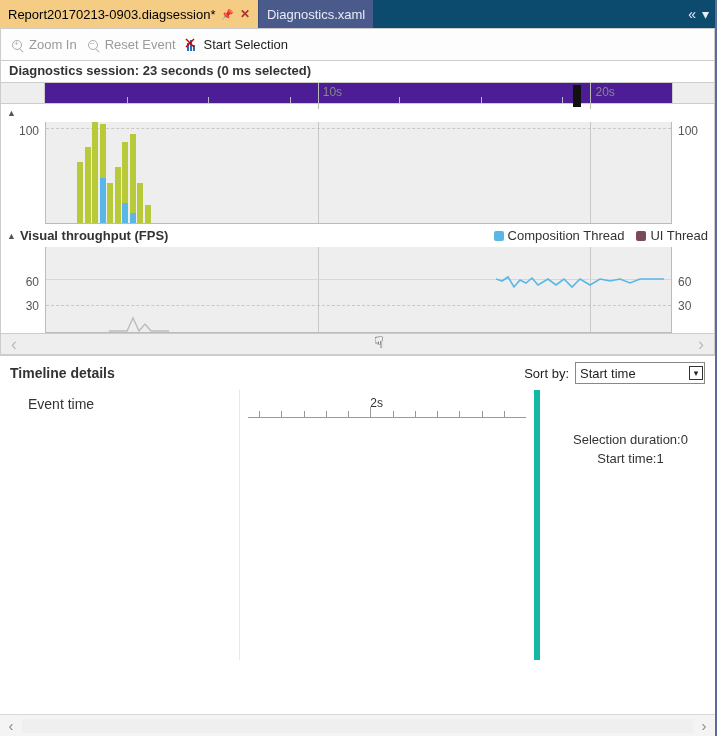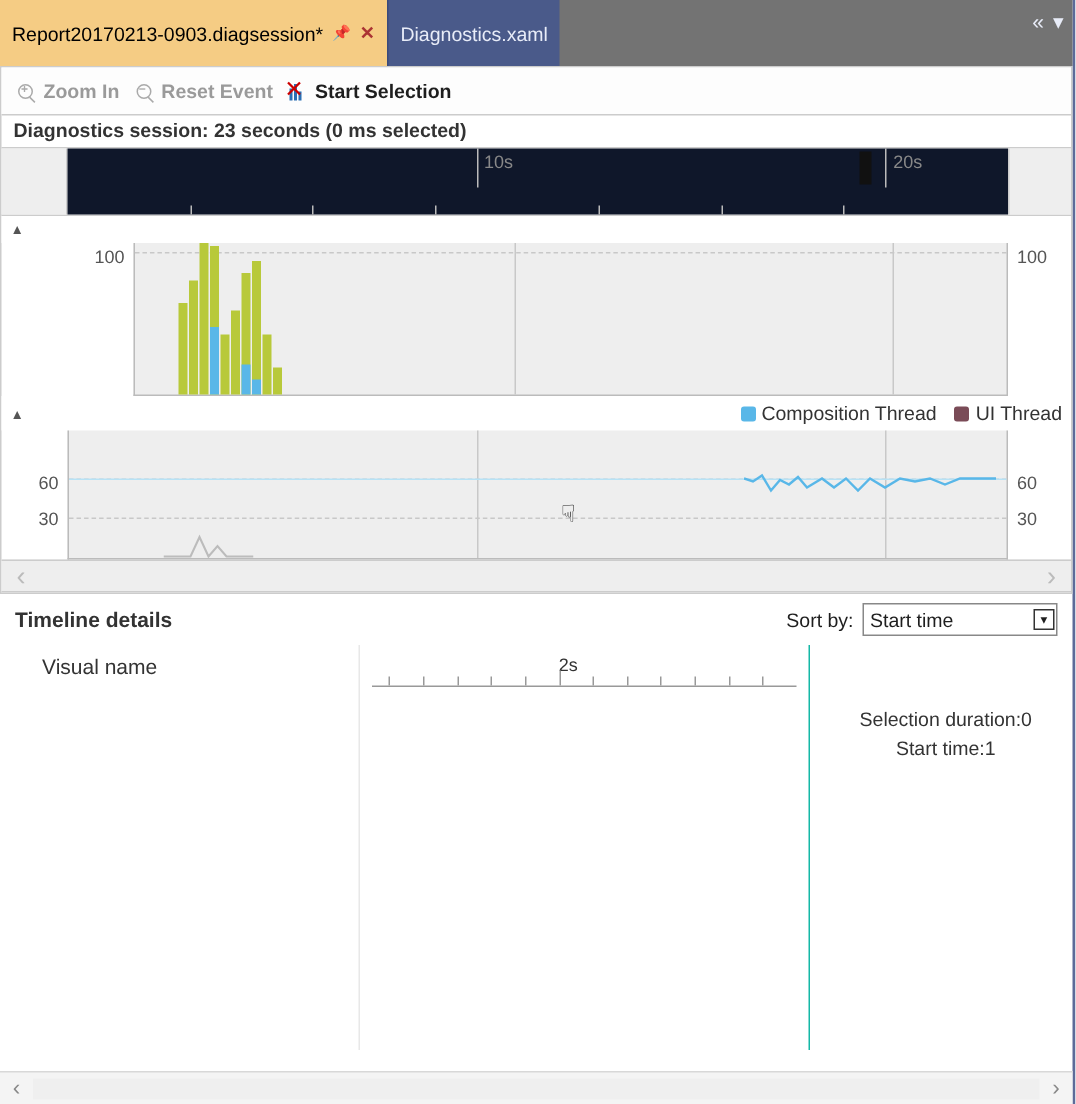--- a/index.html
+++ b/index.html
@@ -1,47 +1,47 @@
 <!DOCTYPE html>
 <html><head>
 <meta charset="utf-8">
 <style>
   * { box-sizing: border-box; margin: 0; padding: 0; font-family: "Segoe UI", Tahoma, sans-serif; }
   html, body { width: 717px; height: 736px; background: #fff; overflow: hidden; font-size: 13px; color: #1e1e1e; }
   .root { width: 717px; height: 736px; background: #fff; position: relative; border-right: 2px solid #5d6b99; }
 
   
-  .tabstrip { height: 44px; background: #737373; display: flex; align-items: stretch; position: relative; }
+  .tabstrip { height: 28px; background: #0c4a6e; display: flex; align-items: stretch; position: relative; }
   .tab { display: flex; align-items: center; padding: 0 8px; font-size: 13px; gap: 6px; cursor: default; }
   .tab.active { background: #f5cc84; color: #000; }
   .tab.inactive { background: #4a5a8a; color: #e8ecf8; border-left: 1px solid #3a4a7a; }
   .tab .pin { color: #8a6a20; font-size: 10px; }
   .tab .close { color: #a33; font-size: 12px; font-weight: bold; }
   .tabstrip-right { position: absolute; right: 6px; top: 0; height: 28px; display: flex; align-items: center; gap: 6px; color: #e8ecf8; }
   .tabstrip-right span { font-size: 14px; }
 
   
   .tabpage { border:1px solid #ccc;}
   .toolbar { height: 32px; background: #fdfdfd; border-bottom: 1px solid #ccc; display: flex; align-items: center; padding: 0 8px; gap: 8px; }
-  .tool { display: flex; align-items: center; gap: 4px; color: #9a9a9a; font-size: 13px; font-weight: bold; }
+  .tool { display: flex; align-items: center; gap: 4px; color: #9a9a9a; font-size: 13px; }
   .tool.enabled { color: #1e1e1e; }
   .tool .ico { width: 16px; height: 16px; display:inline-flex; align-items:center; justify-content:center; }
   .tool .mag { border: 1px solid #aaa; border-radius: 50%; width: 10px; height: 10px; position: relative; }
   .tool .mag::after { content:""; position:absolute; width:5px; height:1px; background:#aaa; bottom:-2px; right:-3px; transform:rotate(45deg);}
   .tool .plus::before { content:"+"; position:absolute; font-size:8px; left:1px; top:-2px; color:#aaa;}
   .tool .minus::before { content:"−"; position:absolute; font-size:8px; left:1px; top:-2px; color:#aaa;}
   .clear-ico svg { display:block;}
 
   
   .session-bar { height: 22px; border-bottom: 1px solid #ccc; padding: 2px 8px; font-size: 13px; font-weight: 600; color:#333;}
 
   
   .ruler-wrap { display:flex; border-bottom:1px solid #ccc; }
   .ruler-gutter { width:44px; background:#eee; border-right:1px solid #ccc;}
-  .ruler { flex:1; height:44px; background:#0f172a; position:relative; }
+  .ruler { flex:1; height:20px; background:#4c1d95; position:relative; }
   .ruler .tick-major { position:absolute; top:0; height:26px; border-left:1px solid #bbb; color:#888; font-size:12px; padding-left:4px; padding-top:2px;}
   .ruler .tick-minor { position:absolute; bottom:0; height:6px; border-left:1px solid #bbb; }
   .ruler .marker { position:absolute; top:2px; width:8px; height:22px; background:#111; }
   .ruler-gutter-r { width:42px; background:#eee; border-left:1px solid #ccc;}
 
   
   .section-title { padding:4px 6px; font-size:13px; font-weight:600; display:flex; align-items:center; gap:4px; color:#333; background:#fff;}
   .section-title .tri { font-size:9px; color:#555; }
   .legend-dot { width:10px;height:10px; border-radius:2px; display:inline-block; margin-left:8px;}
   .legend-txt { font-weight:400; font-size:13px; color:#333;}
@@ -152,21 +152,21 @@
         <div class="tick-minor" style="left:82.5%"></div>
         <div class="marker" style="left:84.2%"></div>
         <div class="tick-major" style="left:87%">20s</div>
       </div>
       <div class="ruler-gutter-r"></div>
     </div>
 
     <div class="section-title">
       <span class="tri">▲</span>
     </div>
-    <div class="chart-row" style="height:102px;padding-left:44px;">
+    <div class="chart-row" style="height:102px;">
       <div class="y-axis">
           <span class="ylbl" style="top:2px">100</span>
         </div>
       <div class="plot">
         <div class="dashed" style="top:6px"></div>
         <div class="vline" style="left:43.5%"></div>
         <div class="vline" style="left:87%"></div>
 
         <div class="bar-y" style="left:5.0%;height:60%"></div>
         <div class="bar-y" style="left:6.2%;height:75%"></div>
@@ -182,20 +182,21 @@
         <div class="bar-y" style="left:14.6%;height:40%"></div>
         <div class="bar-y" style="left:15.8%;height:18%"></div>
       </div>
       <div class="r-axis">
           <span class="ylbl" style="top:2px">100</span>
         </div>
     </div>
 
     <div class="section-title">
       <span class="tri">▲</span>
+      <span>Visual throughput (FPS)</span>
       <span style="flex:1"></span>
       <span class="legend-dot" style="background:#59b7e8"></span>
       <span class="legend-txt">Composition Thread</span>
       <span class="legend-dot" style="background:#7a4b57"></span>
       <span class="legend-txt">UI Thread</span>
     </div>
     <div class="chart-row" style="height:86px;">
       <div class="y-axis">
         <span class="ylbl" style="top:28px">60</span>
         <span class="ylbl" style="top:52px">30</span>
@@ -231,23 +232,23 @@
     <span class="title-left">Timeline details</span>
     <label>Sort by:</label>
     <div class="combo">
       <span>Start time</span>
       <span class="caret">▾</span>
     </div>
   </div>
 
   <div class="detail-body">
     <div class="col-event">
-      <div>Visual name</div>
-    </div>
-    <div class="col-mid" style="border-right:1px solid #14b8a6;">
+      <div>Event time</div>
+    </div>
+    <div class="col-mid" style="border-right:6px solid #14b8a6;">
       <div class="mini-ruler">
         <span class="mlbl" style="left:44%">2s</span>
         <span class="mt big" style="left:44%"></span>
         <span class="mt" style="left:4%"></span>
           <span class="mt" style="left:12%"></span>
           <span class="mt" style="left:20%"></span>
           <span class="mt" style="left:28%"></span>
           <span class="mt" style="left:36%"></span>
         <span class="mt" style="left:52%"></span>
           <span class="mt" style="left:60%"></span>

